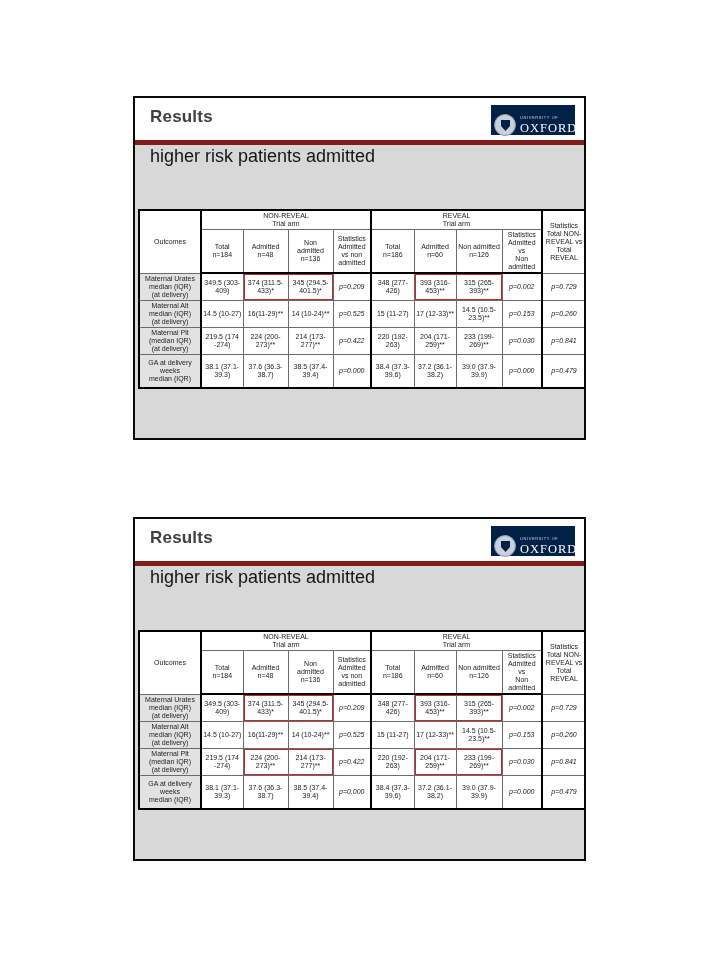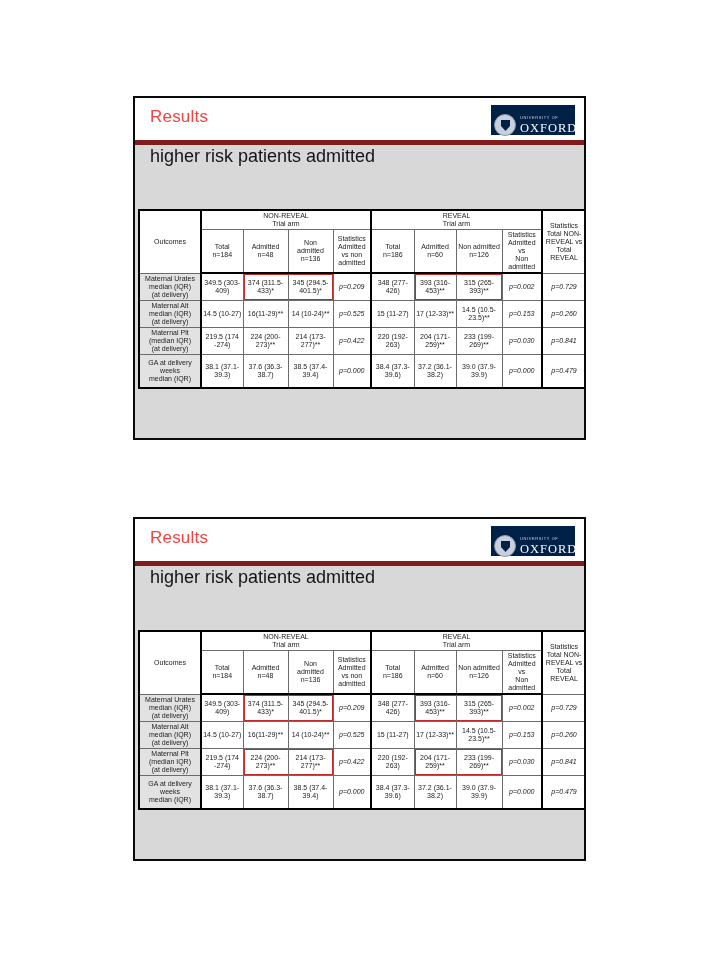--- a/index.html
+++ b/index.html
@@ -11,22 +11,22 @@
   .slide {
     position:absolute; left:133px; width:453px; height:344px;
     border:2px solid #0a0a0a; background:#fff; overflow:hidden;
   }
   #slide-0 { top:96px; }
   #slide-1 { top:517px; }
   .slide-head {
     position:relative; height:42px; background:#ffffff;
   }
   .slide-title {
-    font-size:17px; font-weight:normal; letter-spacing:0.2px;
-    padding:9px 0 0 15px; color:#ef4444;
+    font-size:17px; font-weight:bold; letter-spacing:0.2px;
+    padding:9px 0 0 15px; color:#404040;
   }
   .logo {
     position:absolute; top:7px; right:9px; width:84px; height:30px;
     background:var(--navy,#002147); display:flex; align-items:center;
     padding:12px 4px 2px 3px;
   }
   .crest {
     width:22px; height:22px; border-radius:50%; background:#c9d0dc;
     border:1px solid #8d99ad; position:relative; flex:0 0 auto;
   }

